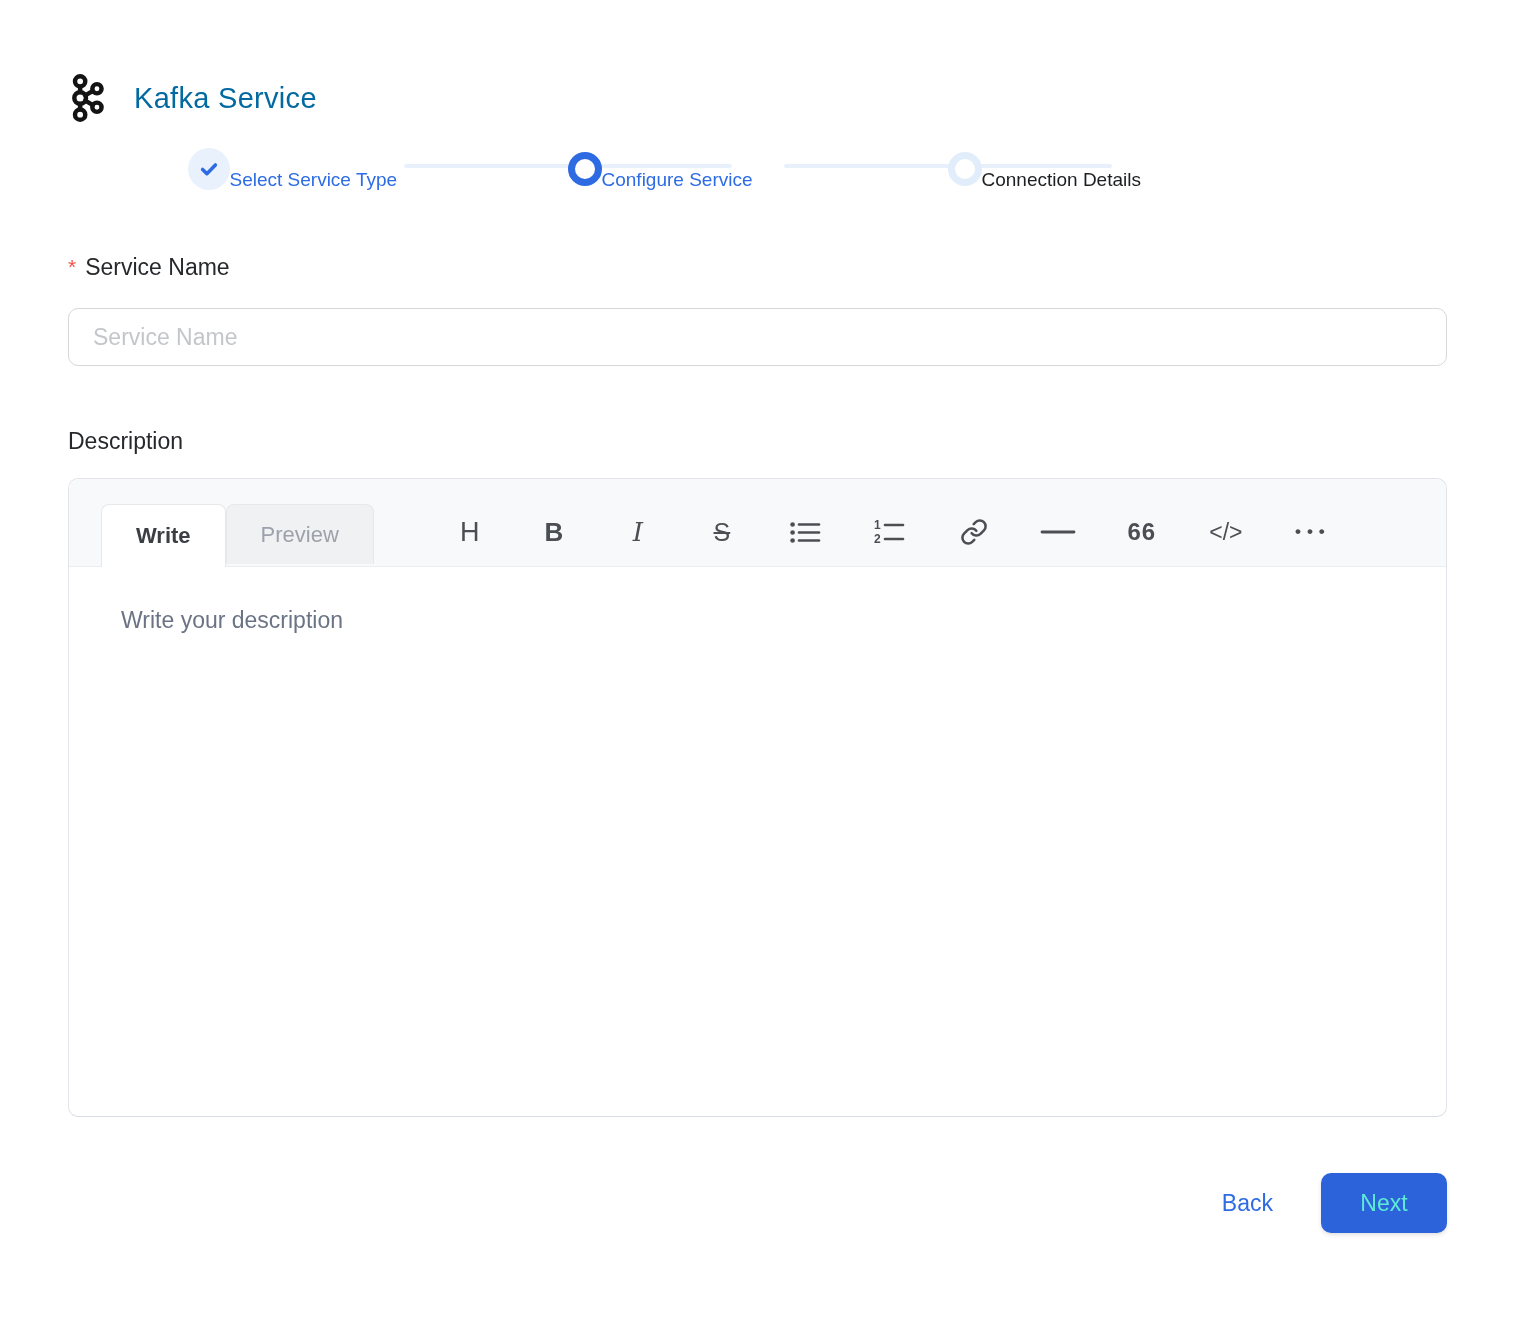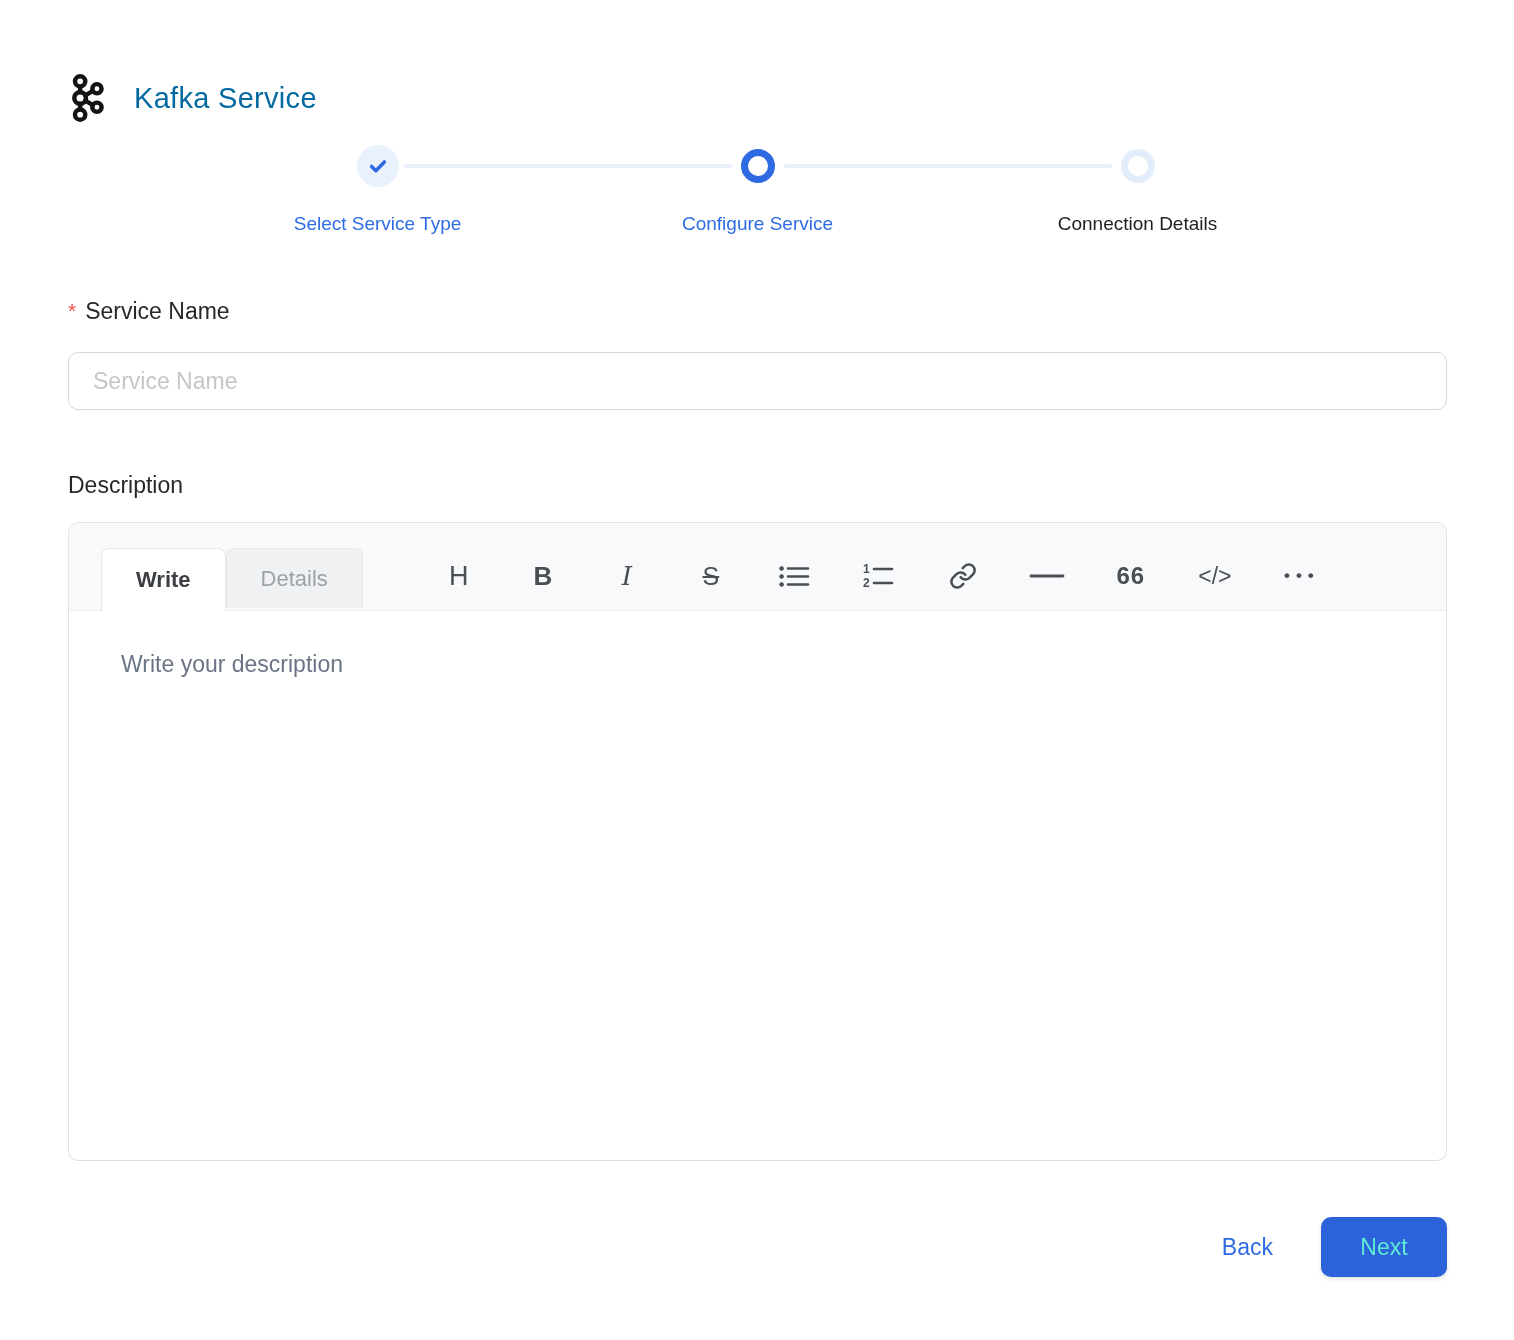--- a/index.html
+++ b/index.html
@@ -8,21 +8,21 @@
   .page { padding:74px 67px 0 68px; }
 
   
   .app-header { display:flex; align-items:center; gap:28px; height:48px; }
   .kafka-icon { color:#141414; flex:0 0 auto; }
   .app-title { font-size:29px; color:#0369a1; font-weight:500; letter-spacing:.3px; }
 
   
   .stepper { width:1140px; margin:22px auto 0; }
   .steps { display:flex; }
-  .step { flex:1; display:flex; flex-direction:column; align-items:center; position:relative; cursor:pointer;justify-content:center; }
+  .step { flex:1; display:flex; align-items:center; position:relative; cursor:pointer; }
   .step:not(:last-child)::after { content:""; position:absolute; top:20px;
       left:calc(50% + 26px); width:calc(100% - 52px); height:4px;
       background:#e8f0fb; border-radius:2px; }
   .step-indicator { height:44px; display:flex; align-items:center; justify-content:center; z-index:1; }
   .circle-done { width:42px; height:42px; border-radius:50%; background:#e8f1fc;
       display:flex; align-items:center; justify-content:center; }
   .circle-active { width:34px; height:34px; border-radius:50%; border:7px solid #2e6be2; background:#fff; }
   .circle-upcoming { width:34px; height:34px; border-radius:50%; border:7px solid #e2edfb; background:#fff; }
   .step-label { margin-top:22px; font-size:19px; line-height:28px; font-weight:500; }
   .step.completed .step-label, .step.active .step-label { color:#2e6ce4; }
@@ -135,21 +135,21 @@
   </div>
   <input class="text-input" type="text" placeholder="Service Name" style="">
 
   
   <div class="field-label label-description">Description</div>
 
   <div class="editor">
     <div class="editor-header">
       <div class="tabs">
         <div class="tab tab-active">Write</div>
-        <div class="tab tab-inactive">Details</div>
+        <div class="tab tab-inactive">Preview</div>
       </div>
       <div class="toolbar">
         <button class="tool g-heading">H</button>
         <button class="tool g-bold">B</button>
         <button class="tool g-italic">I</button>
         <button class="tool g-strike">S</button>
         <button class="tool">
           <svg width="31" height="25" viewBox="0 0 31 25" fill="none">
             <circle cx="2.6" cy="4.5" r="2.3" fill="#4b4f54"></circle>
             <circle cx="2.6" cy="12.5" r="2.3" fill="#4b4f54"></circle>

